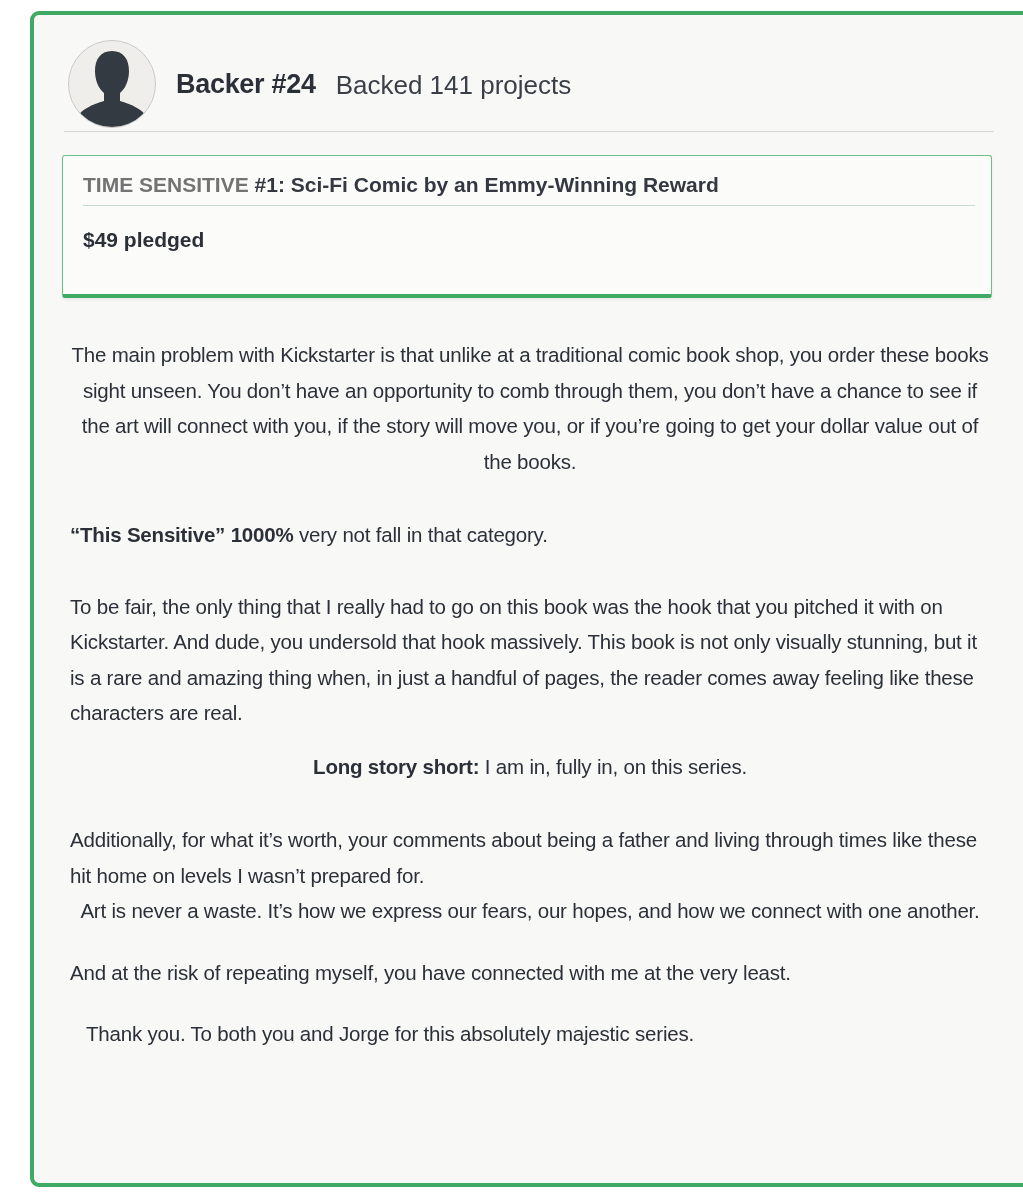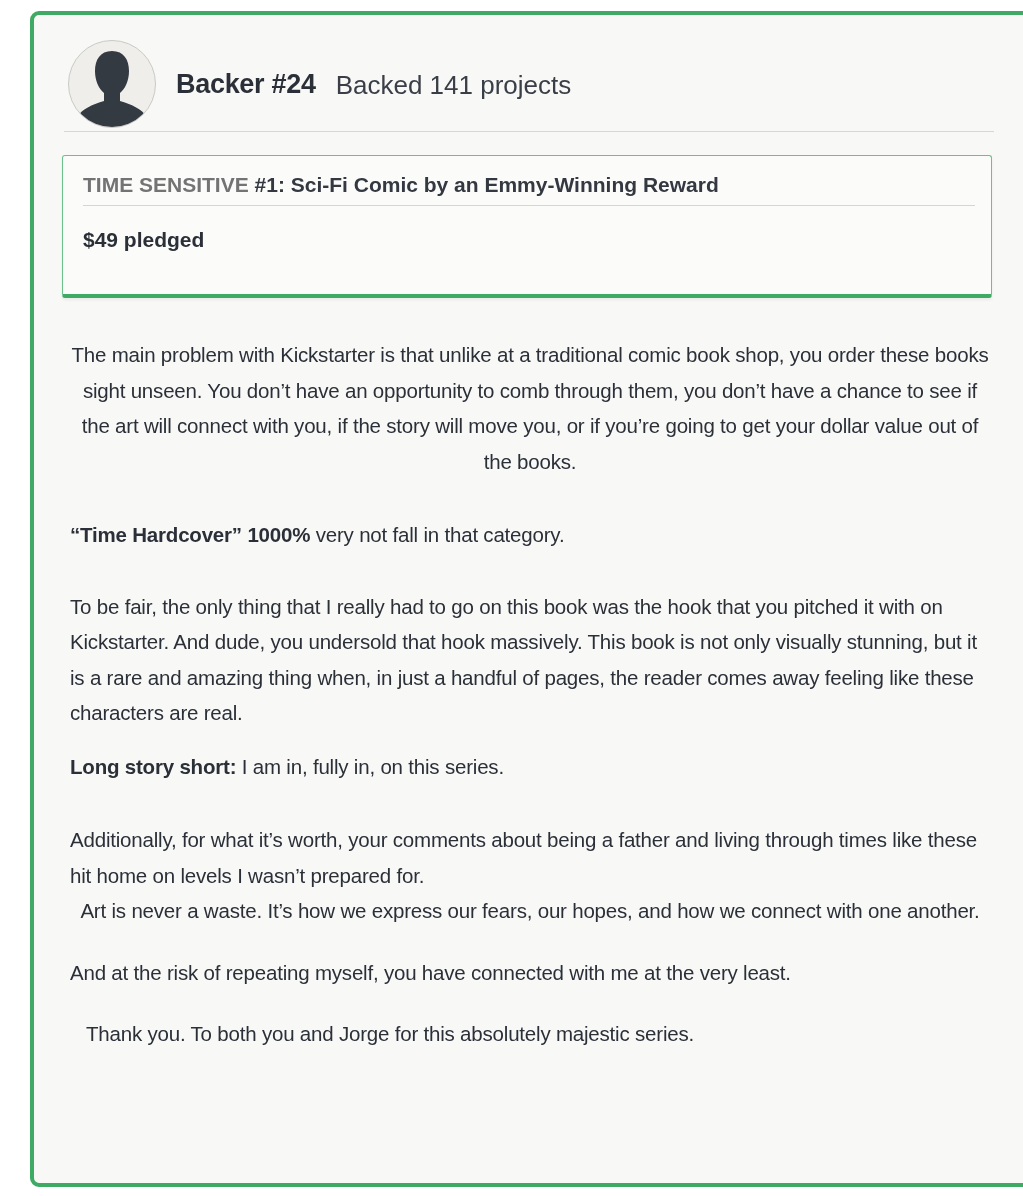--- a/index.html
+++ b/index.html
@@ -102,21 +102,21 @@
       width: 920px;
       font-size: 20.5px;
       line-height: 35.5px;
       color: #2b3038;
       letter-spacing: -0.2px;
     }
     .body p { margin: 0; }
     .body .p1 { margin-bottom: 38px; text-align: center; }
     .body .p2 { margin-bottom: 36px; }
     .body .p3 { margin-bottom: 18px; }
-    .body .p4 { margin-bottom: 38px; }
+    .body .p4 { margin-bottom: 38px; text-align: center; }
     .body .p5 { margin-bottom: 0; }
     .body .p6 { margin-bottom: 32px; }
     .body .p7 { margin-bottom: 26px; text-align: center; }
     .body .p8 { margin-bottom: 0; }
     .body .p9 { margin-bottom: 0; margin-left: 16px; }
     .body b { font-weight: bold; }
   </style>
 </head>
 <body>
 
@@ -137,21 +137,21 @@
   <div class="pledge-box">
     <div class="project-title">
       <span class="accent">TIME SENSITIVE</span><span> #1: Sci-Fi Comic by an Emmy-Winning Reward</span>
     </div>
     <div class="pledge-divider"></div>
     <div class="pledge-amount">$49 pledged</div>
   </div>
 
   <div class="body">
     <p class="p1">The main problem with Kickstarter is that unlike at a traditional comic book shop, you order these books sight unseen. You don’t have an opportunity to comb through them, you don’t have a chance to see if the art will connect with you, if the story will move you, or if you’re going to get your dollar value out of the books.</p>
-    <p class="p2"><b>“Time Hardcover” 1000%</b><span> very not fall in that category.</span></p>
+    <p class="p2"><b>“This Sensitive” 1000%</b><span> very not fall in that category.</span></p>
     <p class="p3">To be fair, the only thing that I really had to go on this book was the hook that you pitched it with on Kickstarter. And dude, you undersold that hook massively. This book is not only visually stunning, but it is a rare and amazing thing when, in just a handful of pages, the reader comes away feeling like these characters are real.</p>
     <p class="p4"><b>Long story short:</b><span> I am in, fully in, on this series.</span></p>
     <p class="p5">Additionally, for what it’s worth, your comments about being a father and living through times like these hit home on levels I wasn’t prepared for.</p>
     <p class="p7">Art is never a waste. It’s how we express our fears, our hopes, and how we connect with one another.</p>
     <p class="p8">And at the risk of repeating myself, you have connected with me at the very least.</p>
     <p class="p9" style="margin-top:26px">Thank you. To both you and Jorge for this absolutely majestic series.</p>
   </div>
 
 </div>
 

